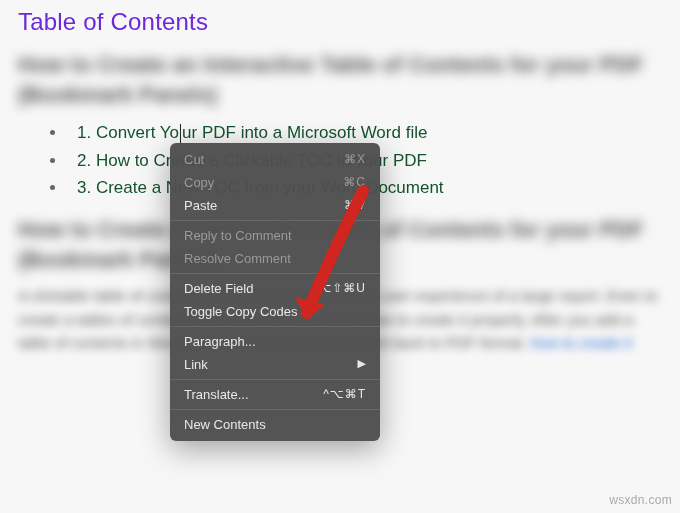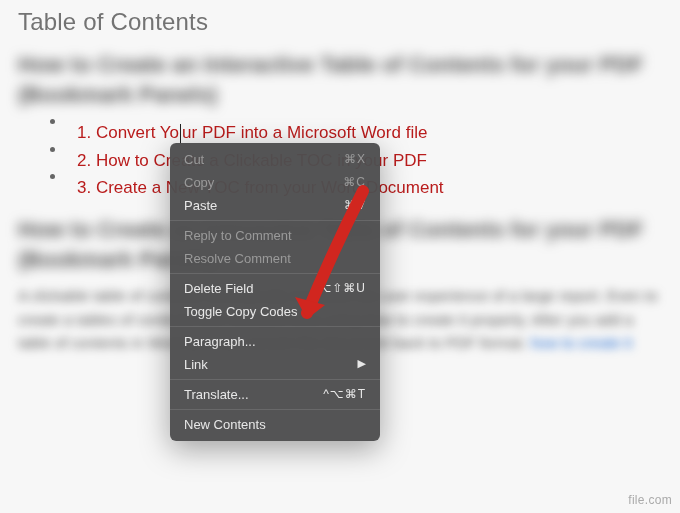--- a/index.html
+++ b/index.html
@@ -11,21 +11,21 @@
     overflow: hidden;
     position: relative;
   }
   .doc {
     padding: 8px 18px;
     color: #333;
   }
   .toc-title {
     font-size: 24px;
     font-weight: 400;
-    color: #737373;
+    color: #6d28d9;
     margin-bottom: 14px;
     letter-spacing: 0.2px;
   }
   .blur-block {
     filter: blur(6px);
     color: #555;
     font-size: 22px;
     font-weight: 700;
     line-height: 1.35;
     margin-bottom: 10px;
@@ -36,23 +36,23 @@
     line-height: 1.55;
     filter: blur(5px);
   }
   .blur-block .link { color: #1a67d2; }
   ul.toc {
     list-style: none;
     margin: 4px 0 14px 0;
   }
   ul.toc li {
     display: flex;
-    align-items: flex-start;
+    align-items: center;
     font-size: 17px;
-    color: #b91c1c;
+    color: #14532d;
     line-height: 1.6;
     padding-left: 32px;
   }
   .bullet {
     width: 5px; height: 5px; border-radius: 50%;
     background: #666; display: inline-block;
     margin-right: 22px; flex-shrink: 0;
   }
   .caret {
     display: inline-block;
@@ -202,13 +202,13 @@
 <svg class="arrow" viewBox="0 0 90 140">
   <defs>
     <marker id="ah" markerWidth="10" markerHeight="10" refX="5" refY="5" orient="auto">
       <path d="M0,0 L10,5 L0,10 Z" fill="#d1261f"></path>
     </marker>
   </defs>
   <path d="M72,6 Q40,70 16,128" stroke="#d1261f" stroke-width="12" fill="none" stroke-linecap="round"></path>
   <path d="M4,112 L16,134 L34,120 Z" fill="#d1261f"></path>
 </svg>
 
-<div class="watermark">file.com</div>
+<div class="watermark">wsxdn.com</div>
 
 </body></html>

